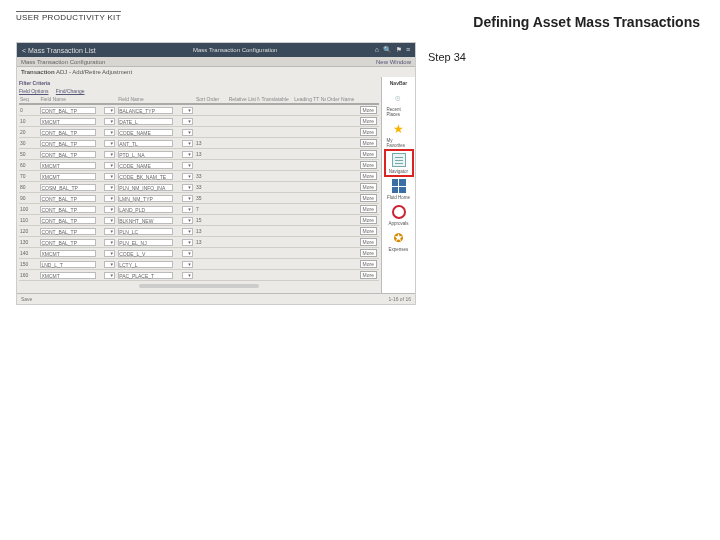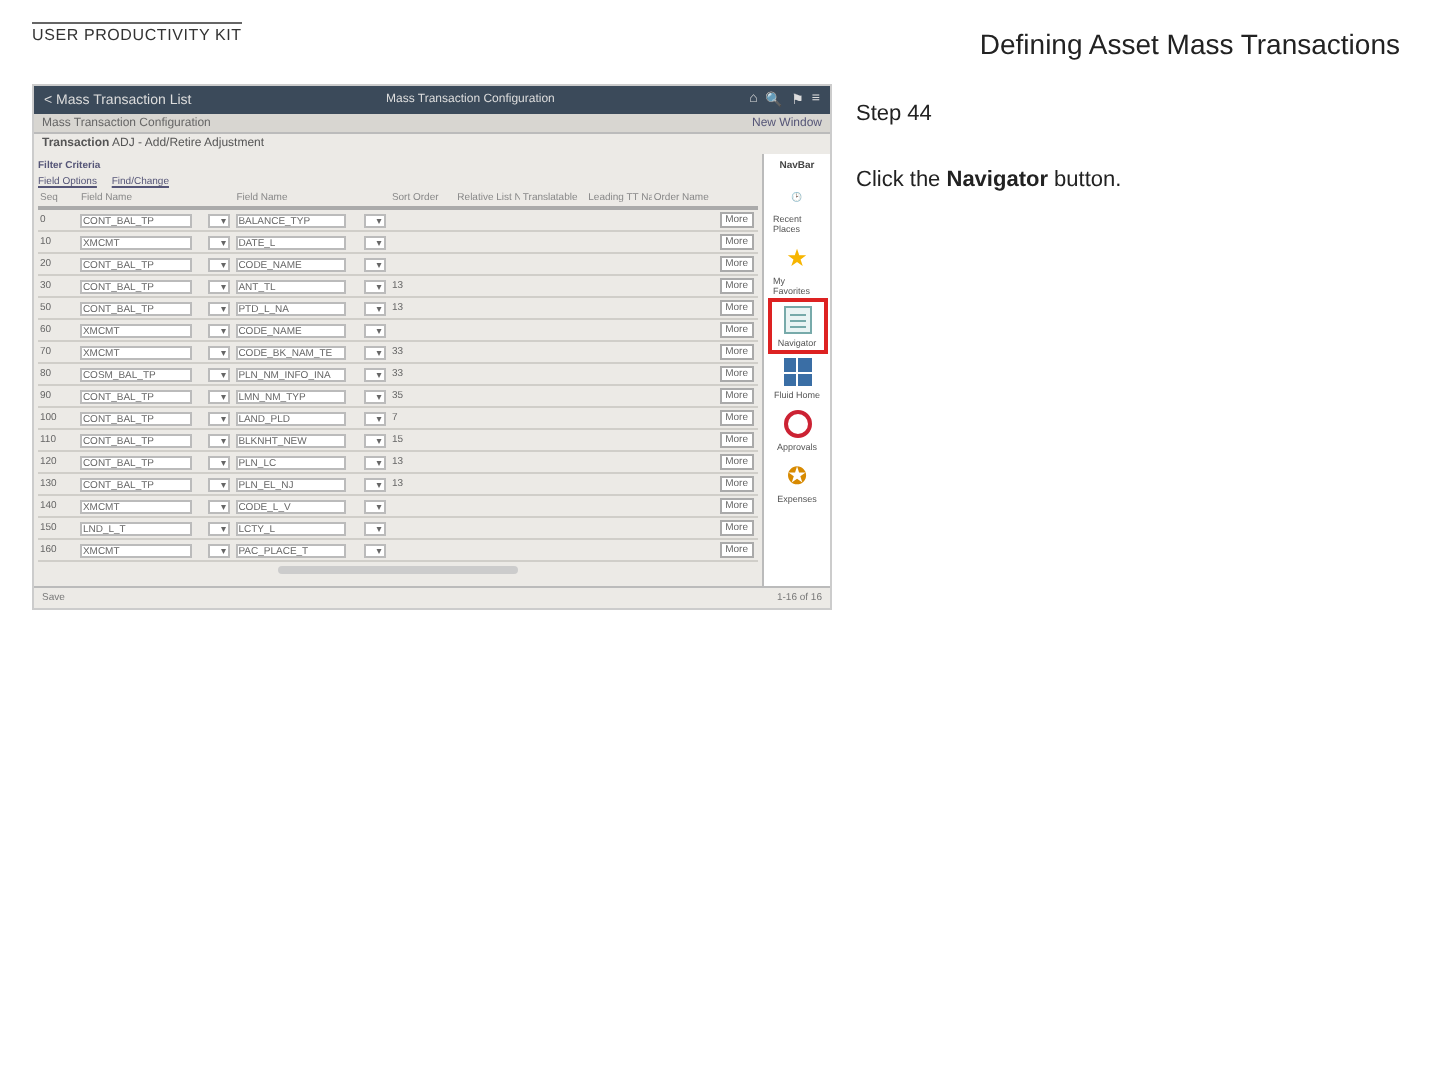--- a/index.html
+++ b/index.html
@@ -3,21 +3,21 @@
 <meta charset="utf-8">
 <style>
   * { box-sizing: border-box; }
   html, body { margin:0; padding:0; width:720px; height:540px; background:#fff; font-family: Arial, Helvetica, sans-serif; font-size:10px; color:#222; }
   .page { width:720px; height:540px; position:relative; }
 
   .header { padding:10px 16px 4px 16px; display:flex; justify-content:space-between; align-items:flex-start; }
   .brand { }
   .brand-logo { font-family: Georgia, "Times New Roman", serif; font-size:18px; font-weight:bold; color:#c00; letter-spacing:-0.5px; }
   .brand-tag { font-size:8px; letter-spacing:0.3px; color:#333; border-top:1px solid #666; padding-top:1px; margin-top:1px; }
-  .doc-title { font-size:14px; padding-right:4px; padding-top:4px; }
+  .doc-title { font-size:14px; padding-right:4px; padding-top:4px;font-weight:bold; }
 
   .content { display:flex; padding:8px 16px 16px 16px; gap:12px; }
   .shot-col { flex:0 0 400px; }
   .instr-col { flex:1; padding-top:8px; font-size:11px; line-height:1.4; }
   .step-label { margin-bottom:18px; }
   .instr-text b { font-weight:bold; }
 
   
   .shot { width:400px; border:1px solid #ccc; background:#eceae6; position:relative; font-size:6px; color:#666; }
   .shot-topbar { height:14px; background:#3b4a5a; display:flex; align-items:center; justify-content:space-between; padding:0 4px; color:#ddd; font-size:6px; }
@@ -365,20 +365,17 @@
       </div>
 
       <div class="shot-footer">
         <span>Save</span>
         <span>1-16 of 16</span>
       </div>
     </div>
   </div>
 
   <div class="instr-col">
-    <div class="step-label">Step 44</div>
-    <div class="instr-text">
-      <span>Click the </span><b>Navigator</b><span> button.</span>
-    </div>
+    <div class="step-label">Step 34</div>
   </div>
 </div>
 
 </div>
 
 </body></html>

